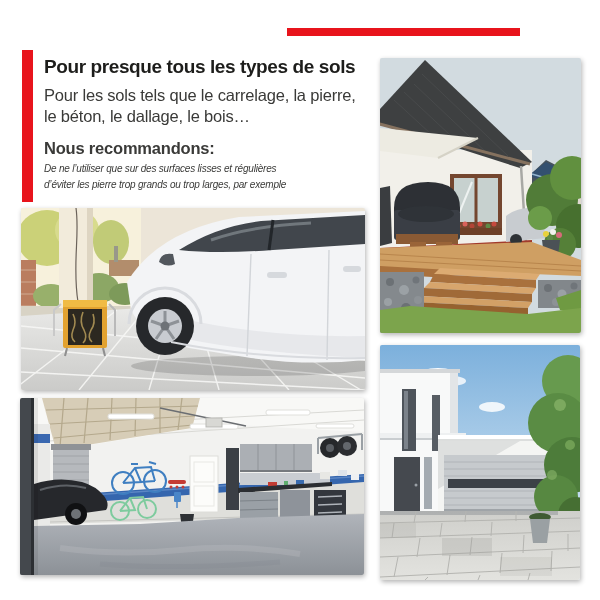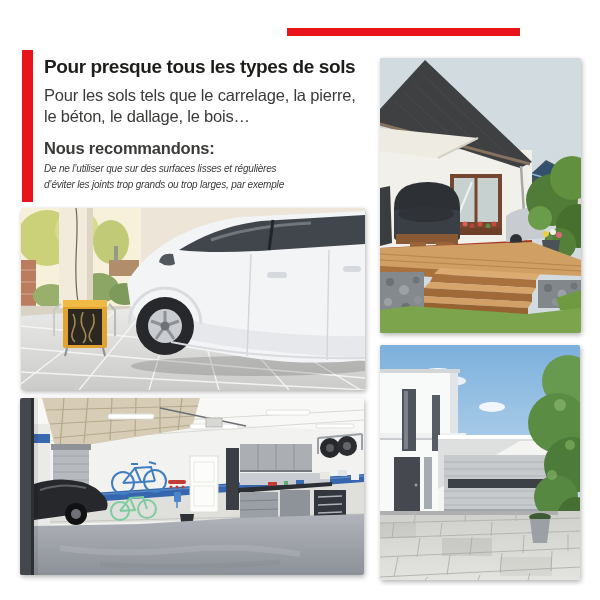--- a/index.html
+++ b/index.html
@@ -37,21 +37,21 @@
 
   <section class="text-block">
     <h1>Pour presque tous les types de sols</h1>
     <p class="sub">
       <span class="ln">Pour les sols tels que le carrelage, la pierre,</span>
       <span class="ln">le béton, le dallage, le bois…</span>
     </p>
     <p class="rec">Nous recommandons:</p>
     <p class="note">
       <span class="ln">De ne l’utiliser que sur des surfaces lisses et régulières</span>
-      <span class="ln">d’éviter les joints trop grands ou trop larges, par exemple</span>
+      <span class="ln">d’éviter les pierre trop grands ou trop larges, par exemple</span>
     </p>
   </section>
 
   <figure class="photo p1" aria-label="Voiture blanche dans un garage au sol carrelé avec chauffage soufflant jaune">
     <svg viewBox="0 0 344 182" preserveAspectRatio="none">
       <defs>
         <linearGradient id="p1floor" x1="0" y1="0" x2="0" y2="1">
           <stop offset="0" stop-color="#e9e9e7"></stop>
             <stop offset="1" stop-color="#cbcbc9"></stop>
         </linearGradient>

